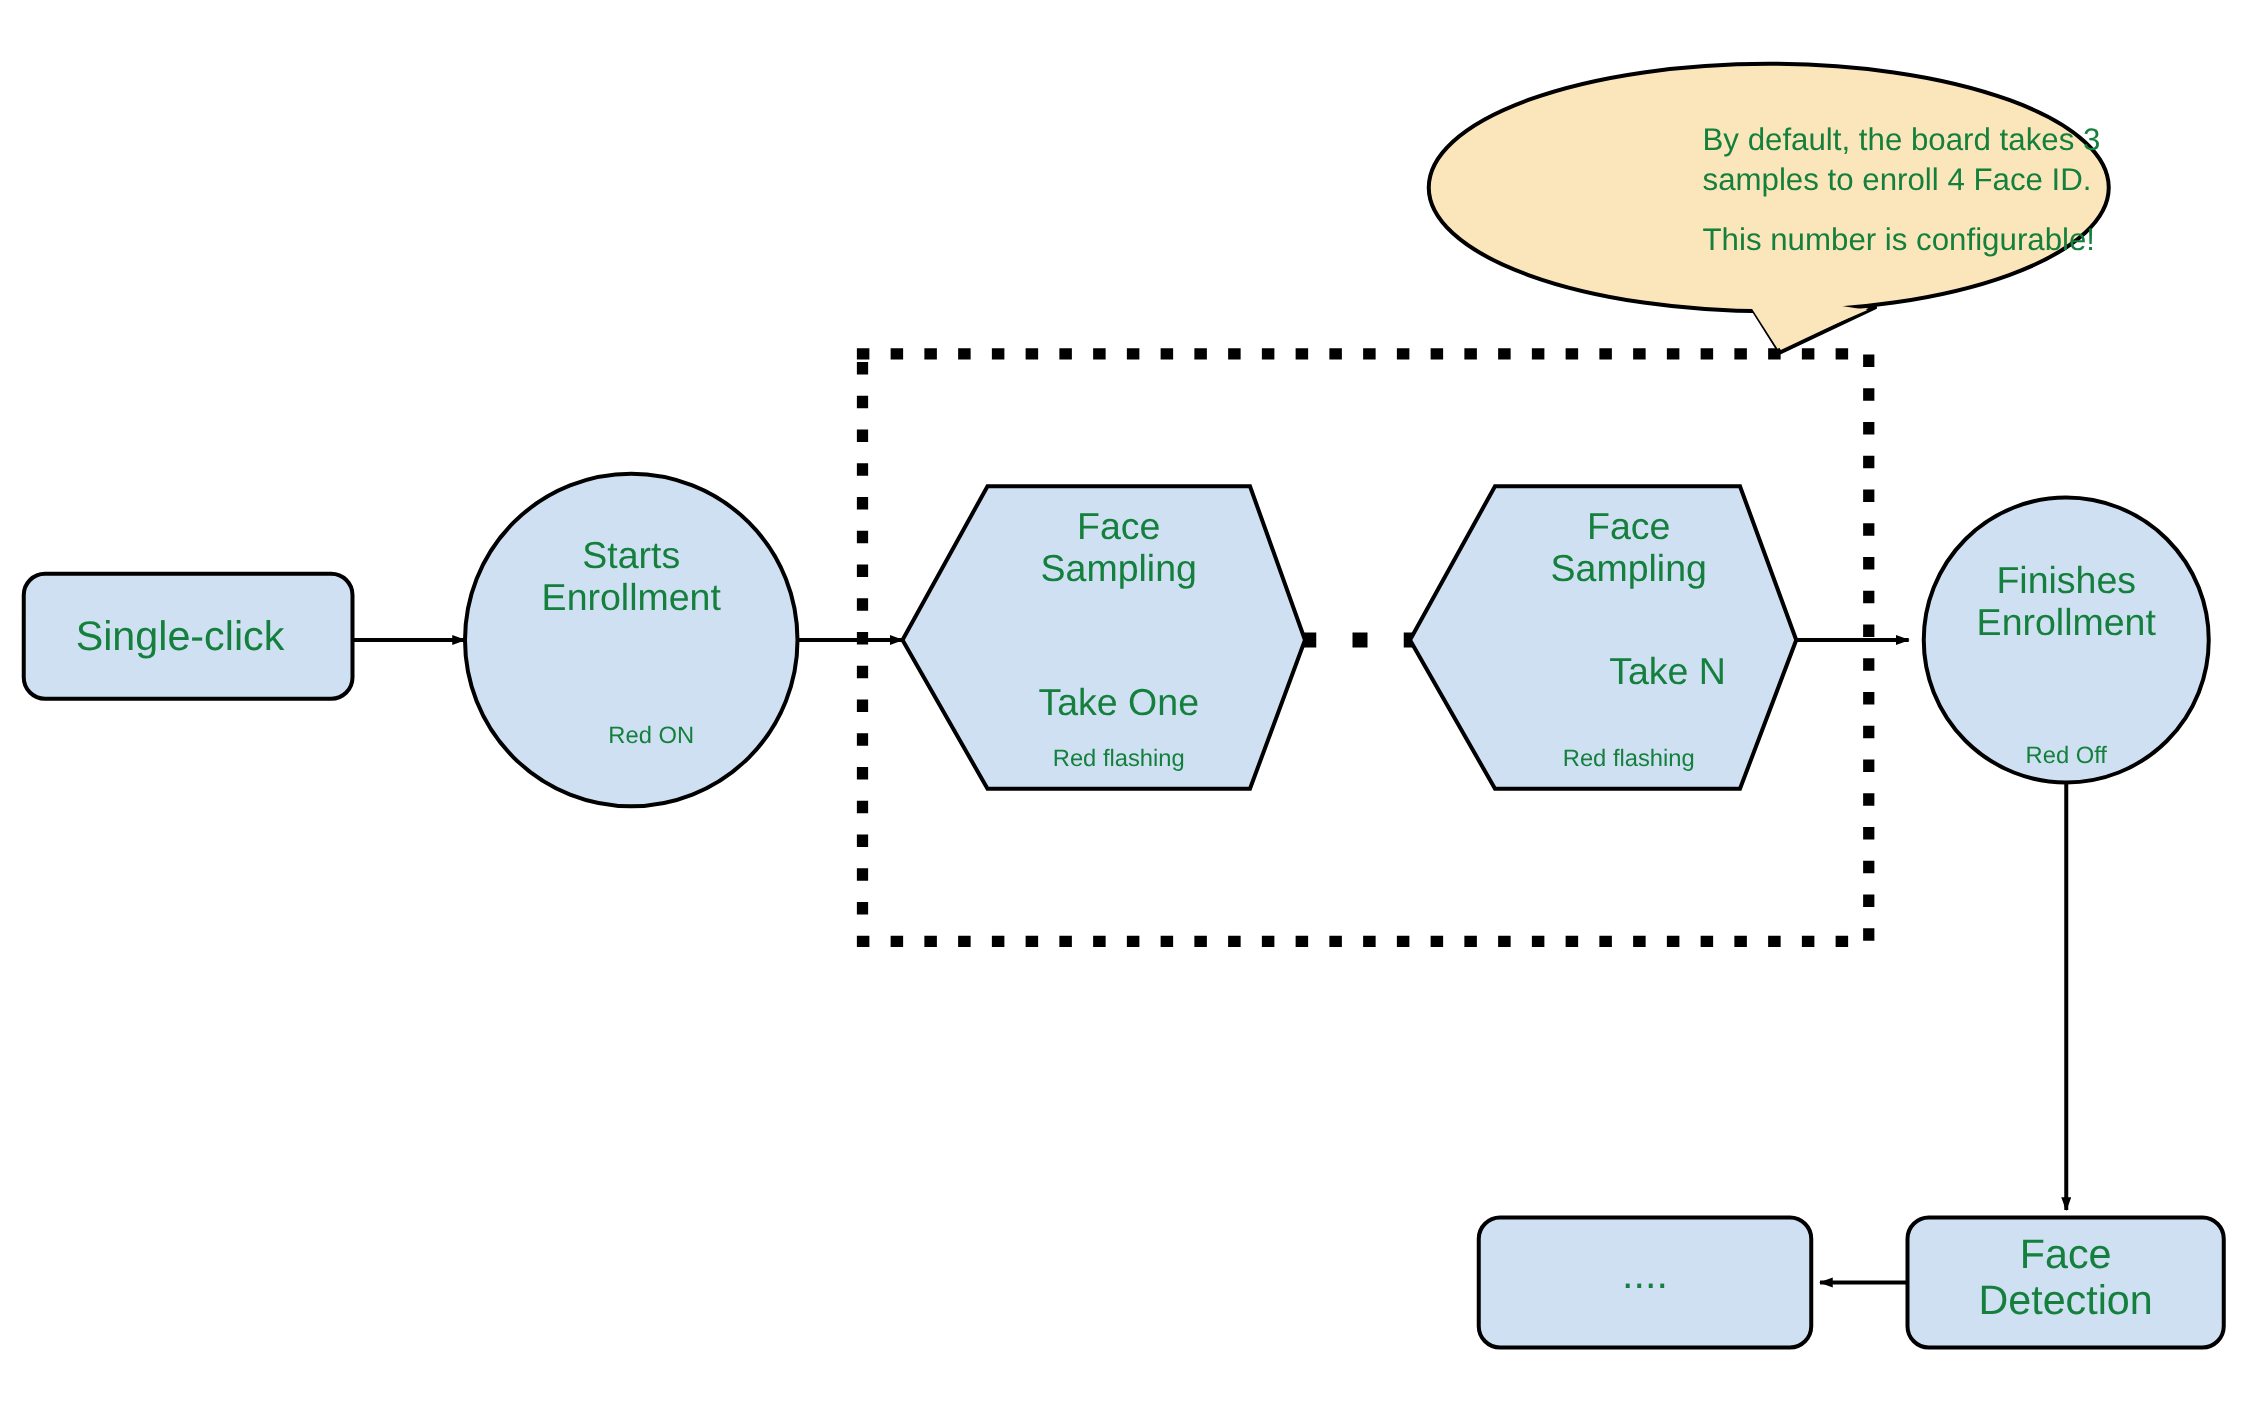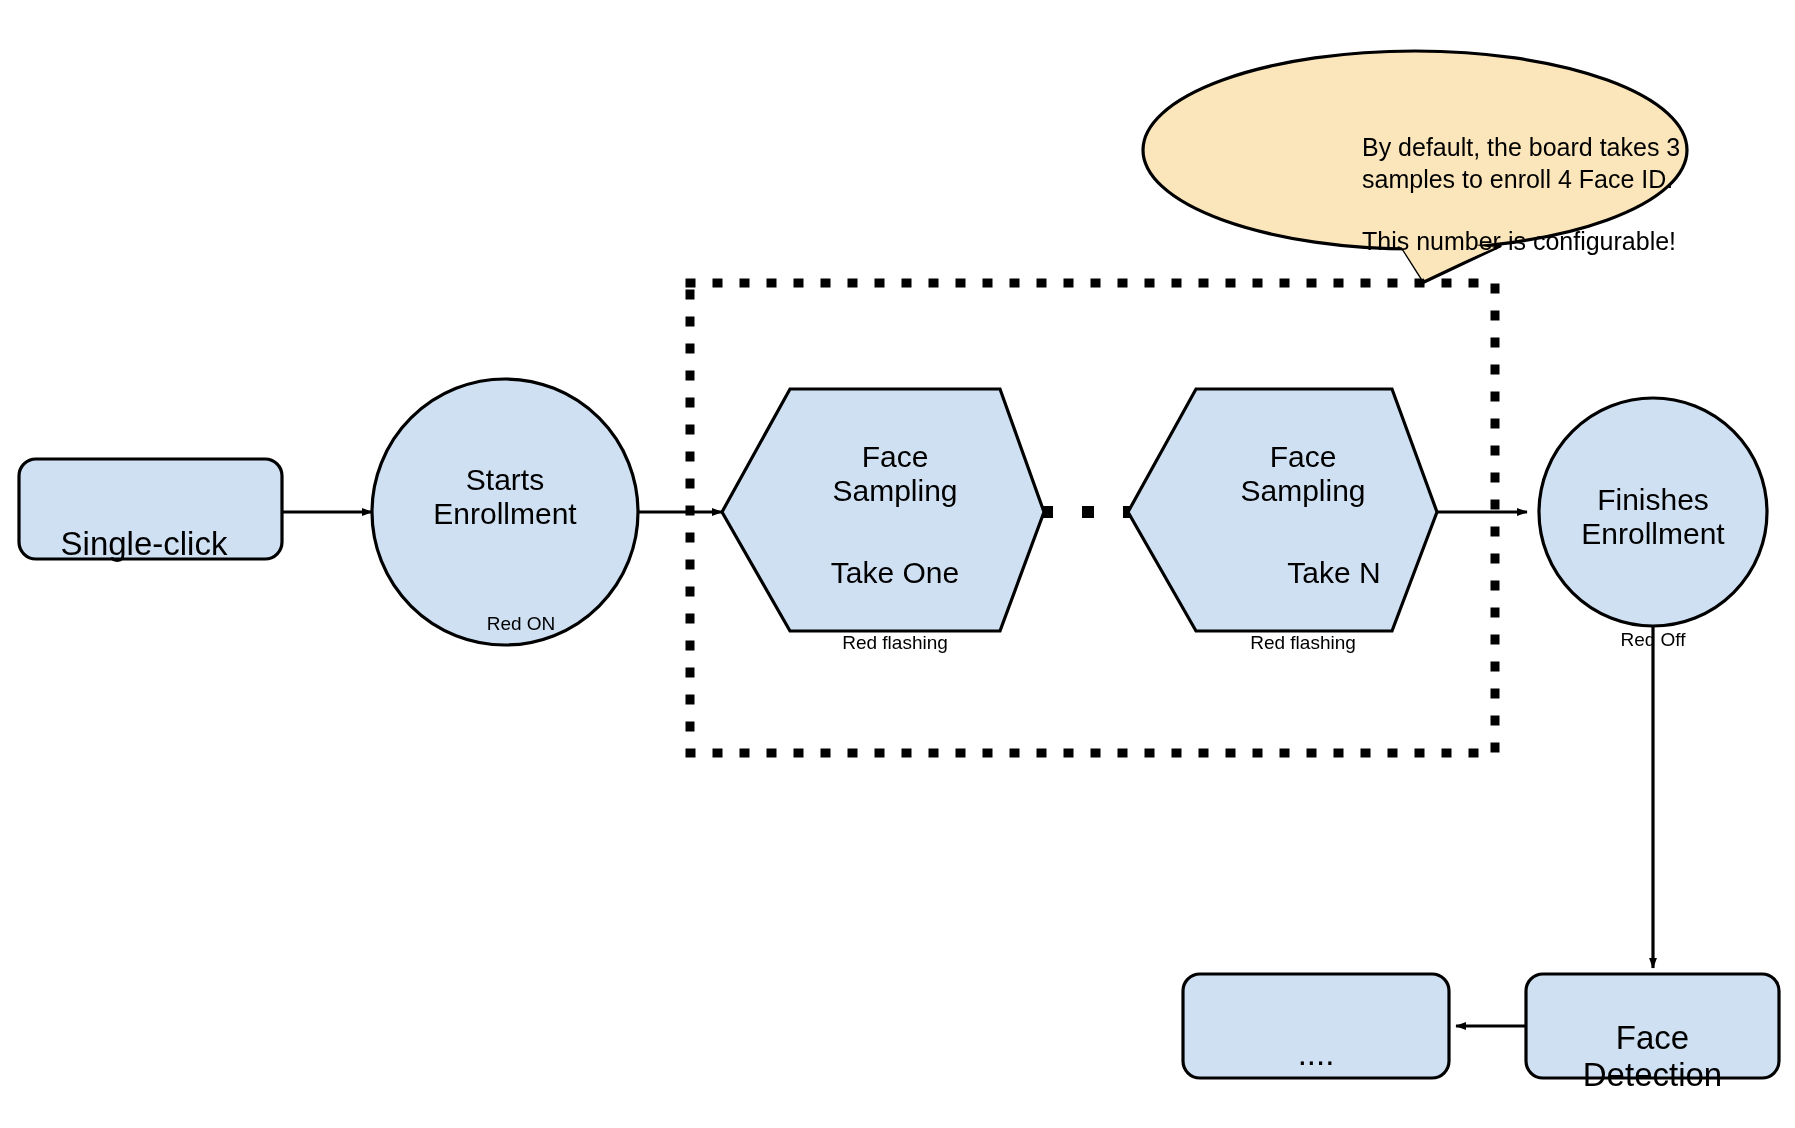--- a/index.html
+++ b/index.html
@@ -24,22 +24,21 @@
     top: 0;
     width: 1795px;
     height: 1128px;
   }
   .lbl {
     position: absolute;
     text-align: center;
     line-height: 1.12;
     white-space: pre-line;
     pointer-events: none;
-    color: #000000;
-    margin-top: 35px;
+    color: #15803d;
   }
   .lbl-main {
     font-size: 30px;
   }
   .lbl-big {
     font-size: 33px;
   }
   .lbl-small {
     font-size: 19px;
   }
@@ -103,34 +102,34 @@
   </svg>
 
   <div class="lbl lbl-big" style="left:19px; top:491px; width:250px;">Single-click</div>
 
   <div class="lbl lbl-main" style="left:372px; top:428px; width:266px;">Starts
 Enrollment</div>
   <div class="lbl lbl-small" style="left:388px; top:578px; width:266px;">Red ON</div>
 
   <div class="lbl lbl-main" style="left:755px; top:405px; width:280px;">Face
 Sampling</div>
-  <div class="lbl lbl-main" style="left:755px; top:521px; width:280px;">Take One</div>
+  <div class="lbl lbl-main" style="left:755px; top:546px; width:280px;">Take One</div>
   <div class="lbl lbl-small" style="left:755px; top:597px; width:280px;">Red flashing</div>
 
   <div class="lbl lbl-main" style="left:1163px; top:405px; width:280px;">Face
 Sampling</div>
   <div class="lbl lbl-main" style="left:1194px; top:521px; width:280px;">Take N</div>
   <div class="lbl lbl-small" style="left:1163px; top:597px; width:280px;">Red flashing</div>
 
   <div class="lbl lbl-main" style="left:1520px; top:448px; width:266px;">Finishes
 Enrollment</div>
   <div class="lbl lbl-small" style="left:1520px; top:594px; width:266px;">Red Off</div>
 
   <div class="lbl lbl-big" style="left:1526px; top:985px; width:253px;">Face
 Detection</div>
 
   <div class="lbl lbl-big" style="left:1183px; top:1001px; width:266px;">....</div>
 
   <div class="lbl lbl-bubble" style="left:1362px; top:96px; width:340px;">By default, the board takes 3</div>
   <div class="lbl lbl-bubble" style="left:1362px; top:128px; width:340px;">samples to enroll 4 Face ID.</div>
-  <div class="lbl lbl-bubble" style="left:1362px; top:190px; width:340px;">This number is configurable!</div>
+  <div class="lbl lbl-bubble" style="left:1362px; top:176px; width:340px;">This number is configurable!</div>
 
 </div>
 
 </body></html>

